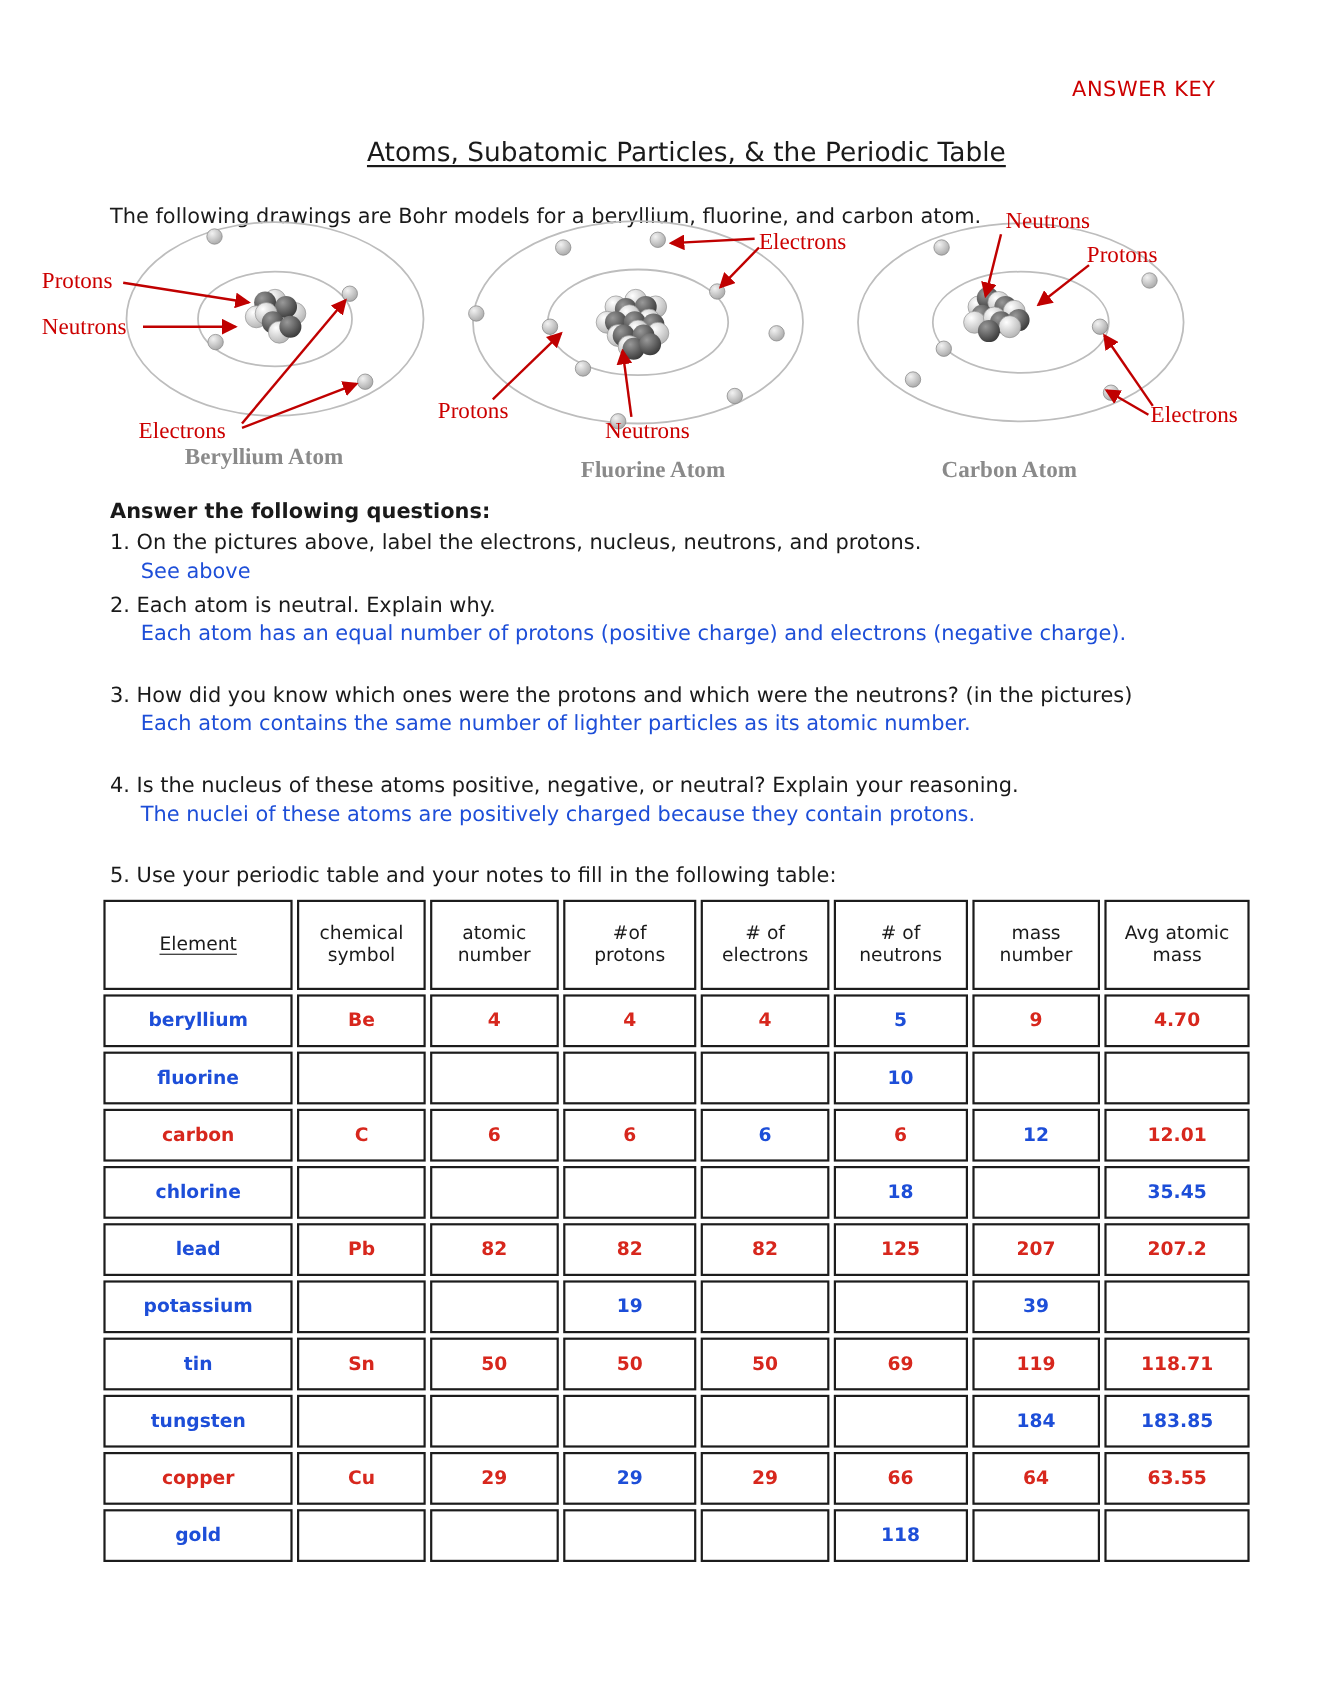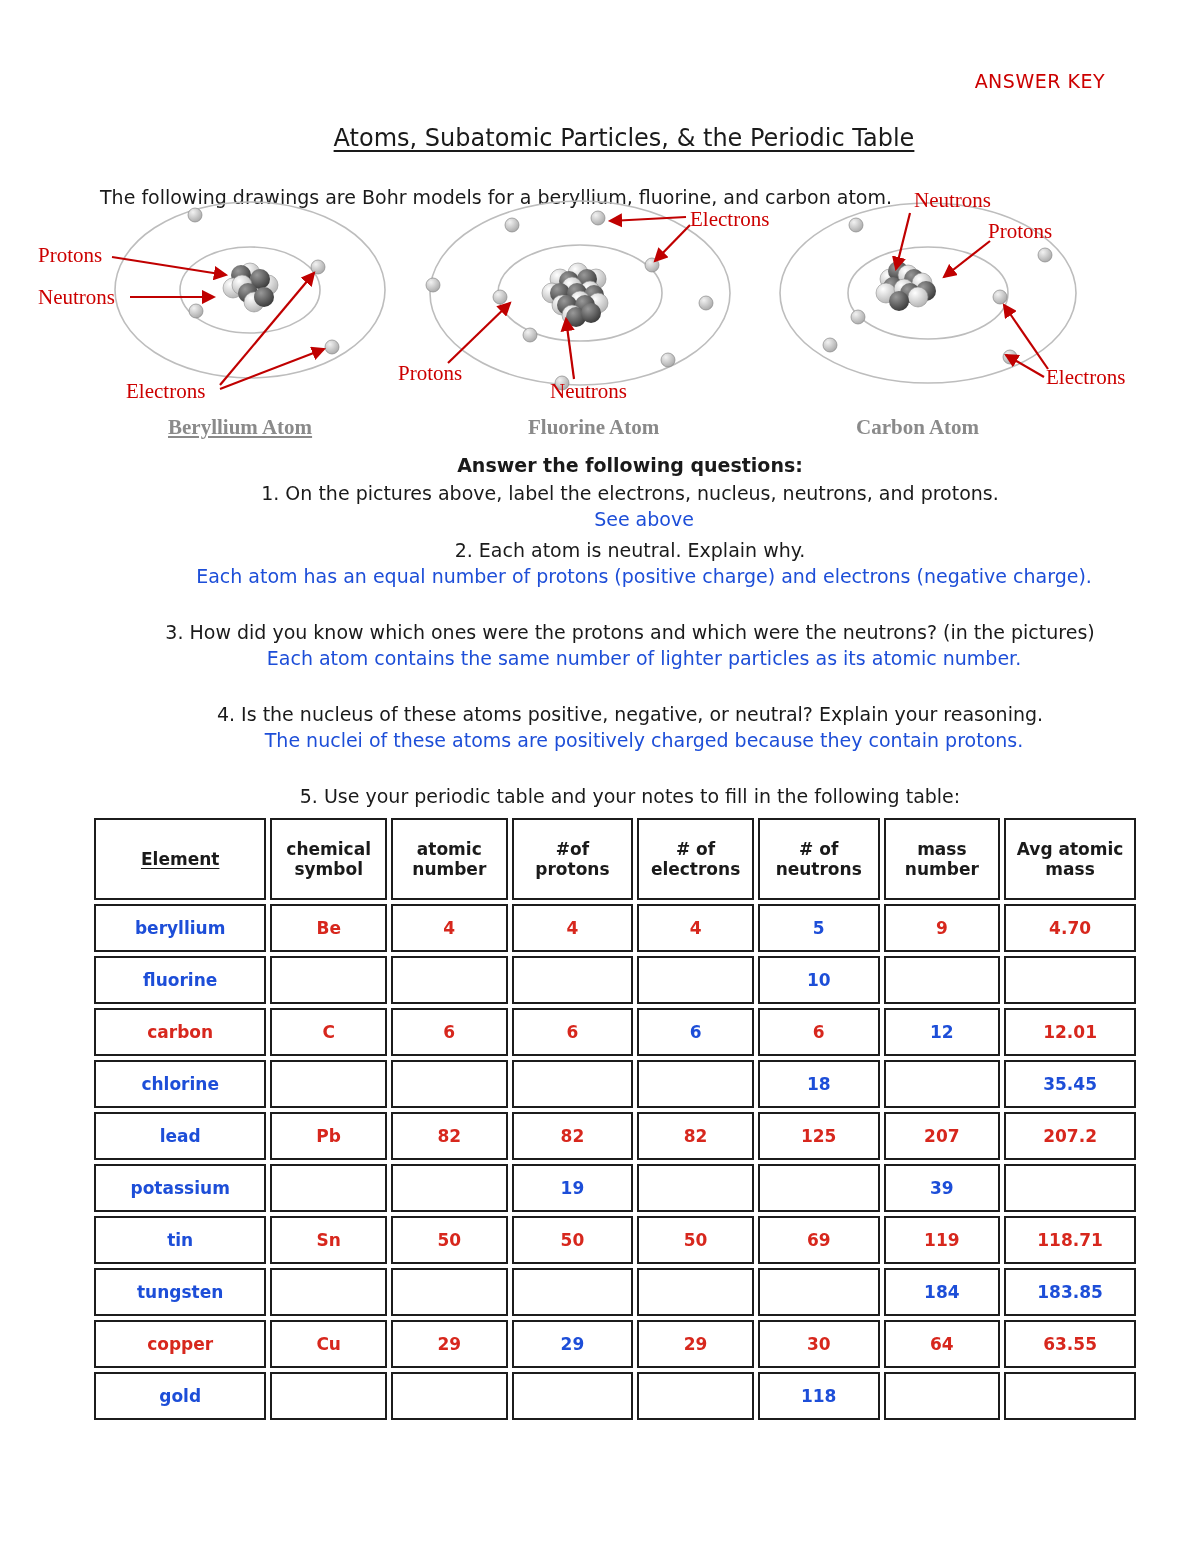--- a/index.html
+++ b/index.html
@@ -35,41 +35,41 @@
     font-family: "Liberation Serif", serif;
     font-size: 21px; color: #cc0000; white-space: nowrap;
   }
   .caption {
     position: absolute;
     font-family: "Liberation Serif", serif;
     font-weight: bold; font-size: 21px; color: #8a8a8a; white-space: nowrap;
   }
   
   .qa { position: absolute; top: 452px; left: 0; width: 1160px; }
-  .qa p { margin: 0 0 0 100px; font-size: 19px; line-height: 26px; text-align: center; }
+  .qa p { margin: 0 0 0 100px; font-size: 19px; line-height: 26px; }
   .q-heading { font-weight: bold; }
   .q1 { margin-top: 2px !important; }
   .q2 { margin-top: 5px !important; }
   .gap { margin-top: 30px !important; }
   .ans { margin-left: 128px !important; color: #1d4ed8; }
   
   .table-wrap { position: absolute; top: 814px; left: 90px; }
   table.ptable {
     border-collapse: separate; border-spacing: 4px;
     table-layout: fixed; width: 1050px;
     font-size: 17px; font-weight: bold;
   }
   table.ptable th, table.ptable td {
     border: 2px solid #1c1c1c;
     background: #ffffff;
     text-align: center; vertical-align: middle;
     padding: 2px 10px;
     overflow: hidden;
   }
-  table.ptable th { height: 82px; font-weight: bold; }
+  table.ptable th { height: 82px; font-weight: normal; }
   table.ptable td { height: 48px; }
   th.el-head span { text-decoration: underline; text-underline-offset: 3px; }
   td.red, th.red { color: #d7271d; }
   td.black { color: #1d4ed8; }
   td.el { font-weight: bold; }
 </style>
 </head>
 <body>
 
 <div class="page">
@@ -193,21 +193,21 @@
     <span class="dlabel" style="left:38px; top:58px;">Protons</span>
     <span class="dlabel" style="left:38px; top:100px;">Neutrons</span>
     <span class="dlabel" style="left:126px; top:194px;">Electrons</span>
     <span class="dlabel" style="left:690px; top:22px;">Electrons</span>
     <span class="dlabel" style="left:398px; top:176px;">Protons</span>
     <span class="dlabel" style="left:550px; top:194px;">Neutrons</span>
     <span class="dlabel" style="left:914px; top:3px;">Neutrons</span>
     <span class="dlabel" style="left:988px; top:34px;">Protons</span>
     <span class="dlabel" style="left:1046px; top:180px;">Electrons</span>
 
-    <span class="caption" style="left:168px; top:230px;text-decoration:underline;">Beryllium Atom</span>
+    <span class="caption" style="left:168px; top:218px;">Beryllium Atom</span>
     <span class="caption" style="left:528px; top:230px;">Fluorine Atom</span>
     <span class="caption" style="left:856px; top:230px;">Carbon Atom</span>
   </div>
 
   <div class="qa">
     <p class="q-heading">Answer the following questions:</p>
     <p class="q1">1.  On the pictures above, label the electrons, nucleus, neutrons, and protons.</p>
     <p class="ans">See above</p>
     <p class="q2">2.  Each atom is neutral.  Explain why.</p>
     <p class="ans">Each atom has an equal number of protons (positive charge) and electrons (negative charge).</p>
@@ -322,21 +322,21 @@
             <td class="black"></td>
             <td class="black">184</td>
             <td class="black">183.85</td>
           </tr>
           <tr>
             <td class="el red">copper</td>
             <td class="red">Cu</td>
             <td class="red">29</td>
             <td class="black">29</td>
             <td class="red">29</td>
-            <td class="red">30</td>
+            <td class="red">66</td>
             <td class="red">64</td>
             <td class="red">63.55</td>
           </tr>
           <tr>
             <td class="el black">gold</td>
             <td class="black"></td>
             <td class="black"></td>
             <td class="black"></td>
             <td class="black"></td>
             <td class="black">118</td>

